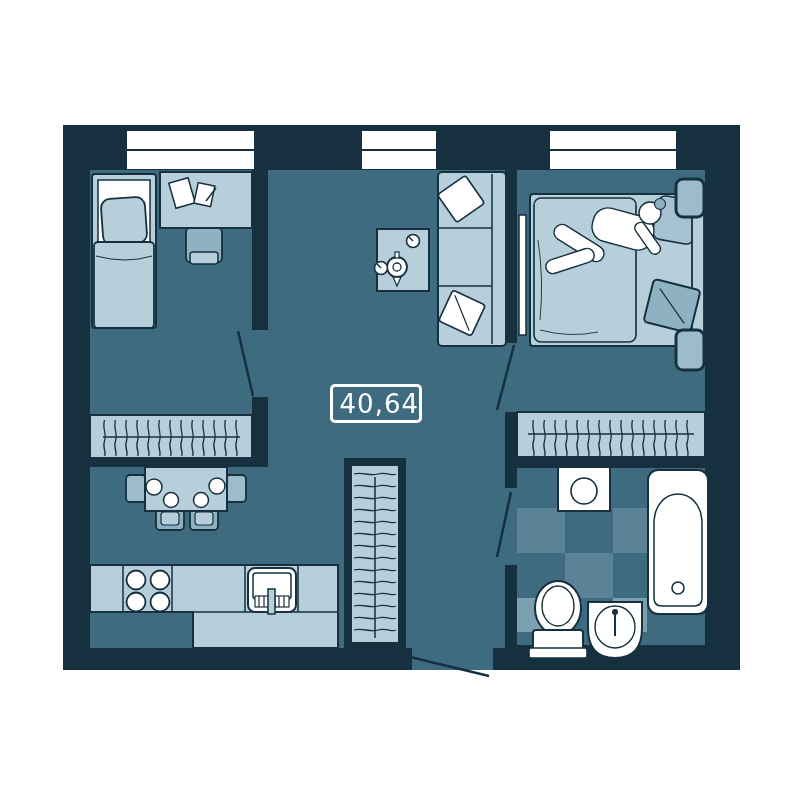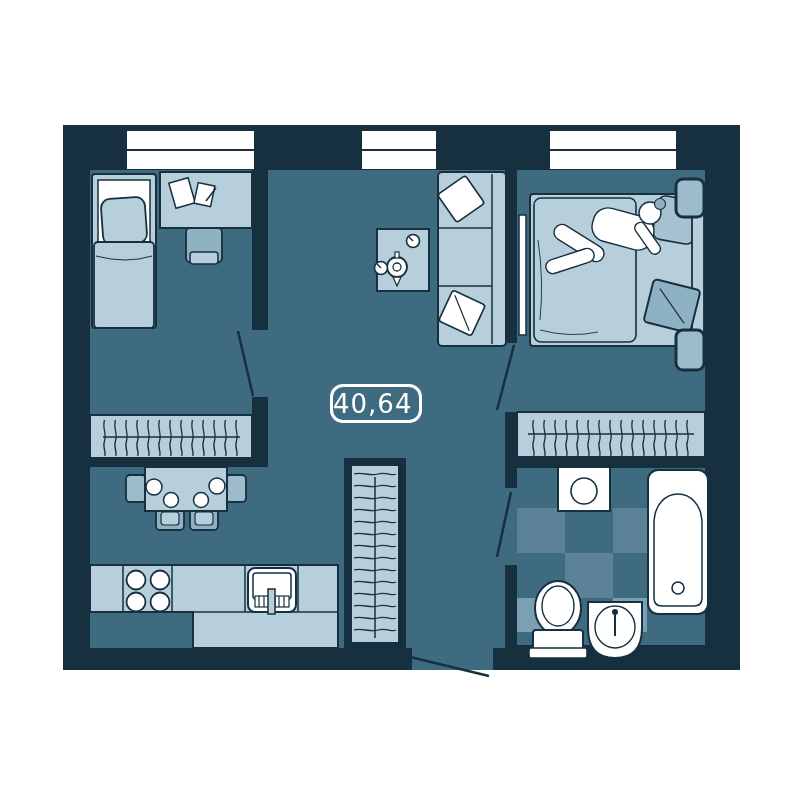--- a/index.html
+++ b/index.html
@@ -1,23 +1,23 @@
 <!DOCTYPE html>
 <html><head>
 <meta charset="utf-8">
 <style>
   html,body{margin:0;padding:0;background:#ffffff;}
   .stage{position:relative;width:800px;height:800px;background:#ffffff;overflow:hidden;
          font-family:"DejaVu Sans","Liberation Sans",sans-serif;}
   .stage svg{position:absolute;left:0;top:0;}
   .area-label{
     position:absolute;left:330px;top:384px;width:86px;height:33px;
-    border:3px solid #ffffff;border-radius:13px;
+    border:3px solid #ffffff;border-radius:5px;
     color:#ffffff;font-size:26px;font-weight:500;letter-spacing:1px;
-    line-height:34px;text-align:left;
+    line-height:34px;text-align:right;
   }
 </style>
 </head>
 <body>
 
 <div class="stage">
 
 <svg width="800" height="800" viewBox="0 0 800 800">
   <defs>
 

